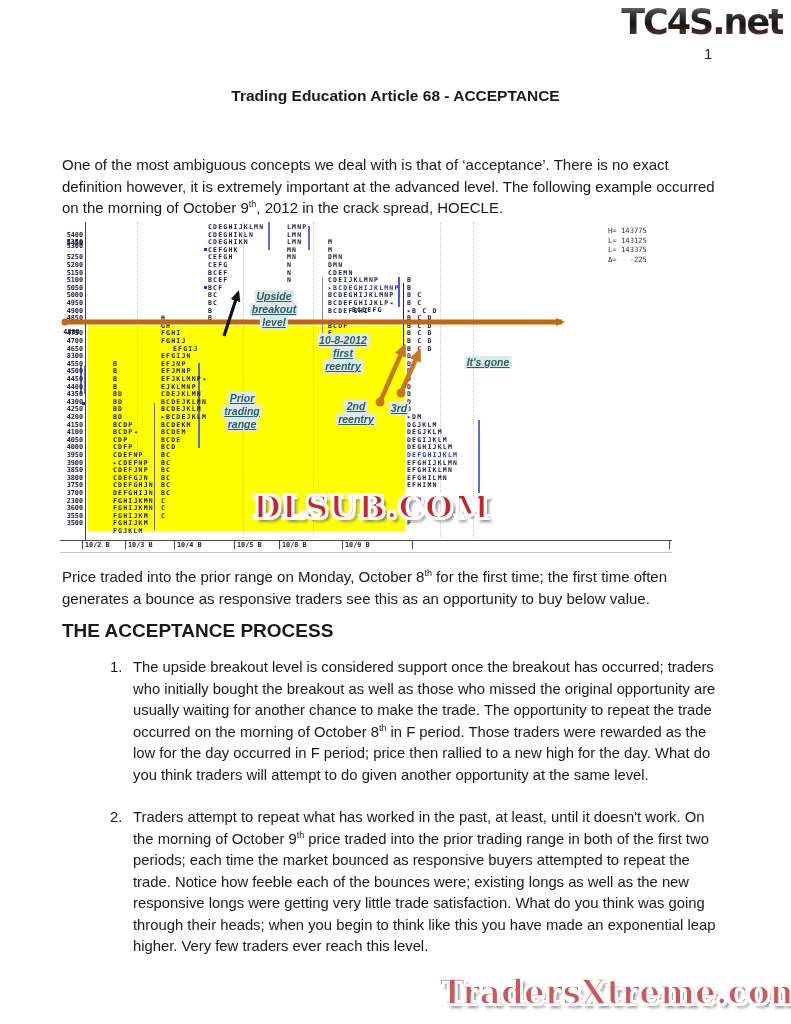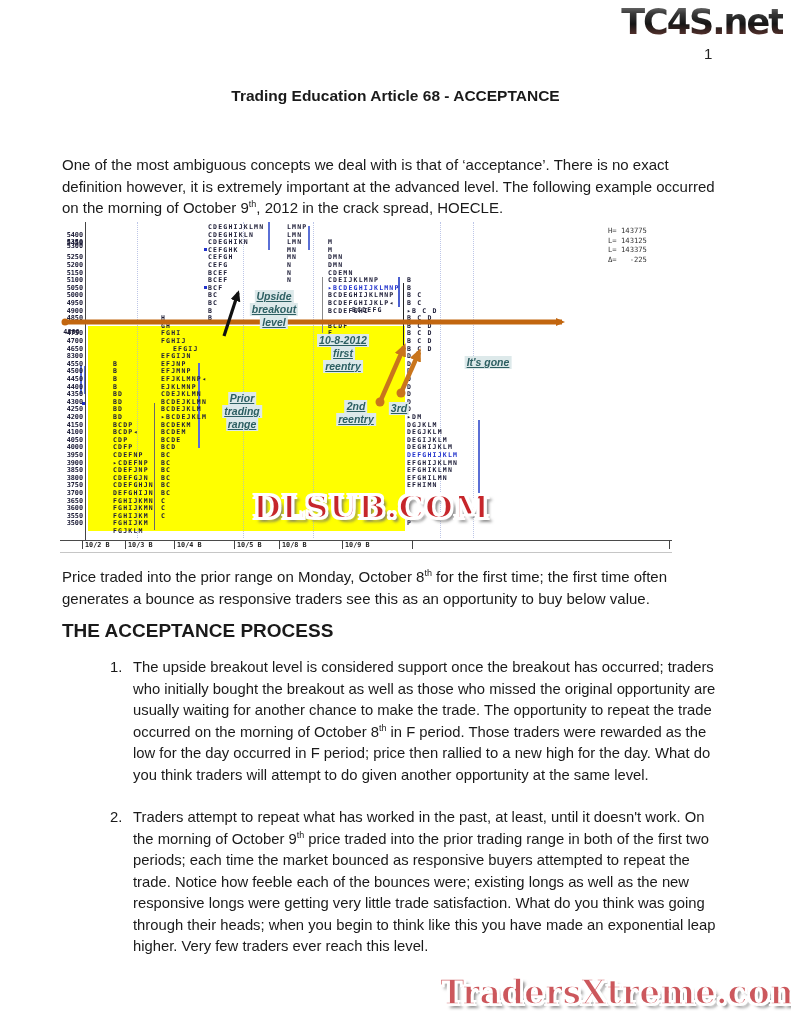--- a/index.html
+++ b/index.html
@@ -124,21 +124,21 @@
       <div class="price-label" style="top: 199.6px;">4150</div>
       <div class="price-label" style="top: 207.2px;">4100</div>
       <div class="price-label" style="top: 214.8px;">4050</div>
       <div class="price-label" style="top: 222.4px;">4000</div>
       <div class="price-label" style="top: 230px;">3950</div>
       <div class="price-label" style="top: 237.6px;">3900</div>
       <div class="price-label" style="top: 245.2px;">3850</div>
       <div class="price-label" style="top: 252.8px;">3800</div>
       <div class="price-label" style="top: 260.4px;">3750</div>
       <div class="price-label" style="top: 268px;">3700</div>
-      <div class="price-label" style="top: 275.6px;">3650</div>
+      <div class="price-label" style="top: 275.6px;">2300</div>
       <div class="price-label" style="top: 283.2px;">3600</div>
       <div class="price-label" style="top: 290.8px;">3550</div>
       <div class="price-label" style="top: 298.4px;">3500</div>
       <div class="axis-v"></div>
       <div class="profile-row" style="left: 53px; top: 138.8px;">B</div>
       <div class="profile-row" style="left: 53px; top: 146.4px;">B</div>
       <div class="profile-row" style="left: 53px; top: 154px;">B</div>
       <div class="profile-row" style="left: 53px; top: 161.6px;">B</div>
       <div class="profile-row" style="left: 53px; top: 169.2px;">BD</div>
       <div class="profile-row" style="left: 53px; top: 176.8px;">BD</div>

